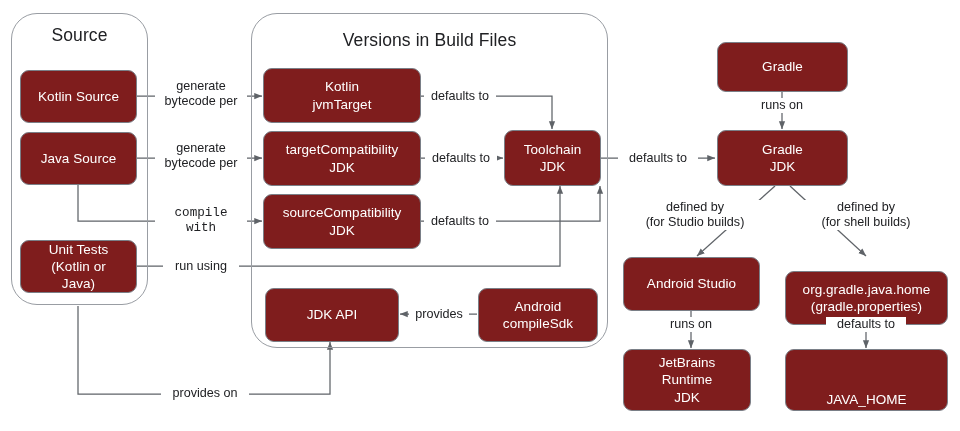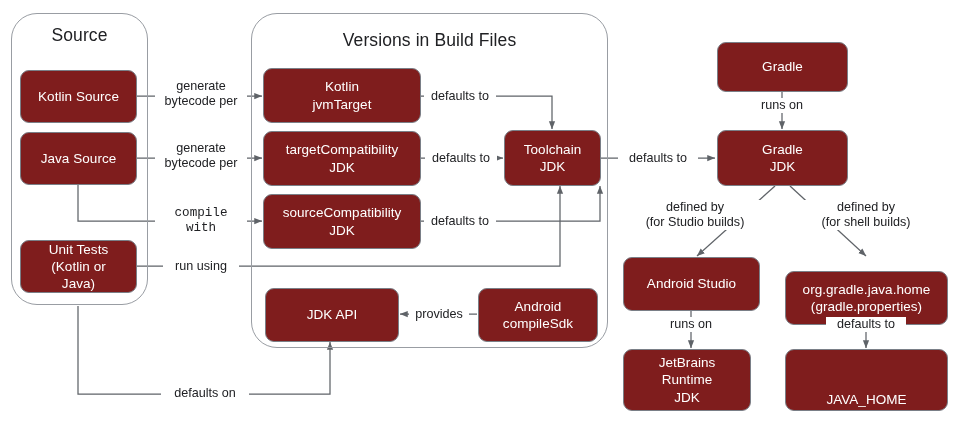--- a/index.html
+++ b/index.html
@@ -213,15 +213,15 @@
 
   <div class="edge-label" style="left:790px; top:200px; width:152px;">defined by
 (for shell builds)</div>
 
   <div class="edge-label" style="left:651px; top:317px; width:80px;">runs on</div>
 
   <div class="edge-label" style="left:826px; top:317px; width:80px;">defaults to</div>
 
   <div class="edge-label" style="left:409px; top:307px; width:60px;">provides</div>
 
-  <div class="edge-label" style="left:161px; top:386px; width:88px;">defaults on</div>
+  <div class="edge-label" style="left:161px; top:386px; width:88px;">provides on</div>
 
 </div>
 
 </body></html>

